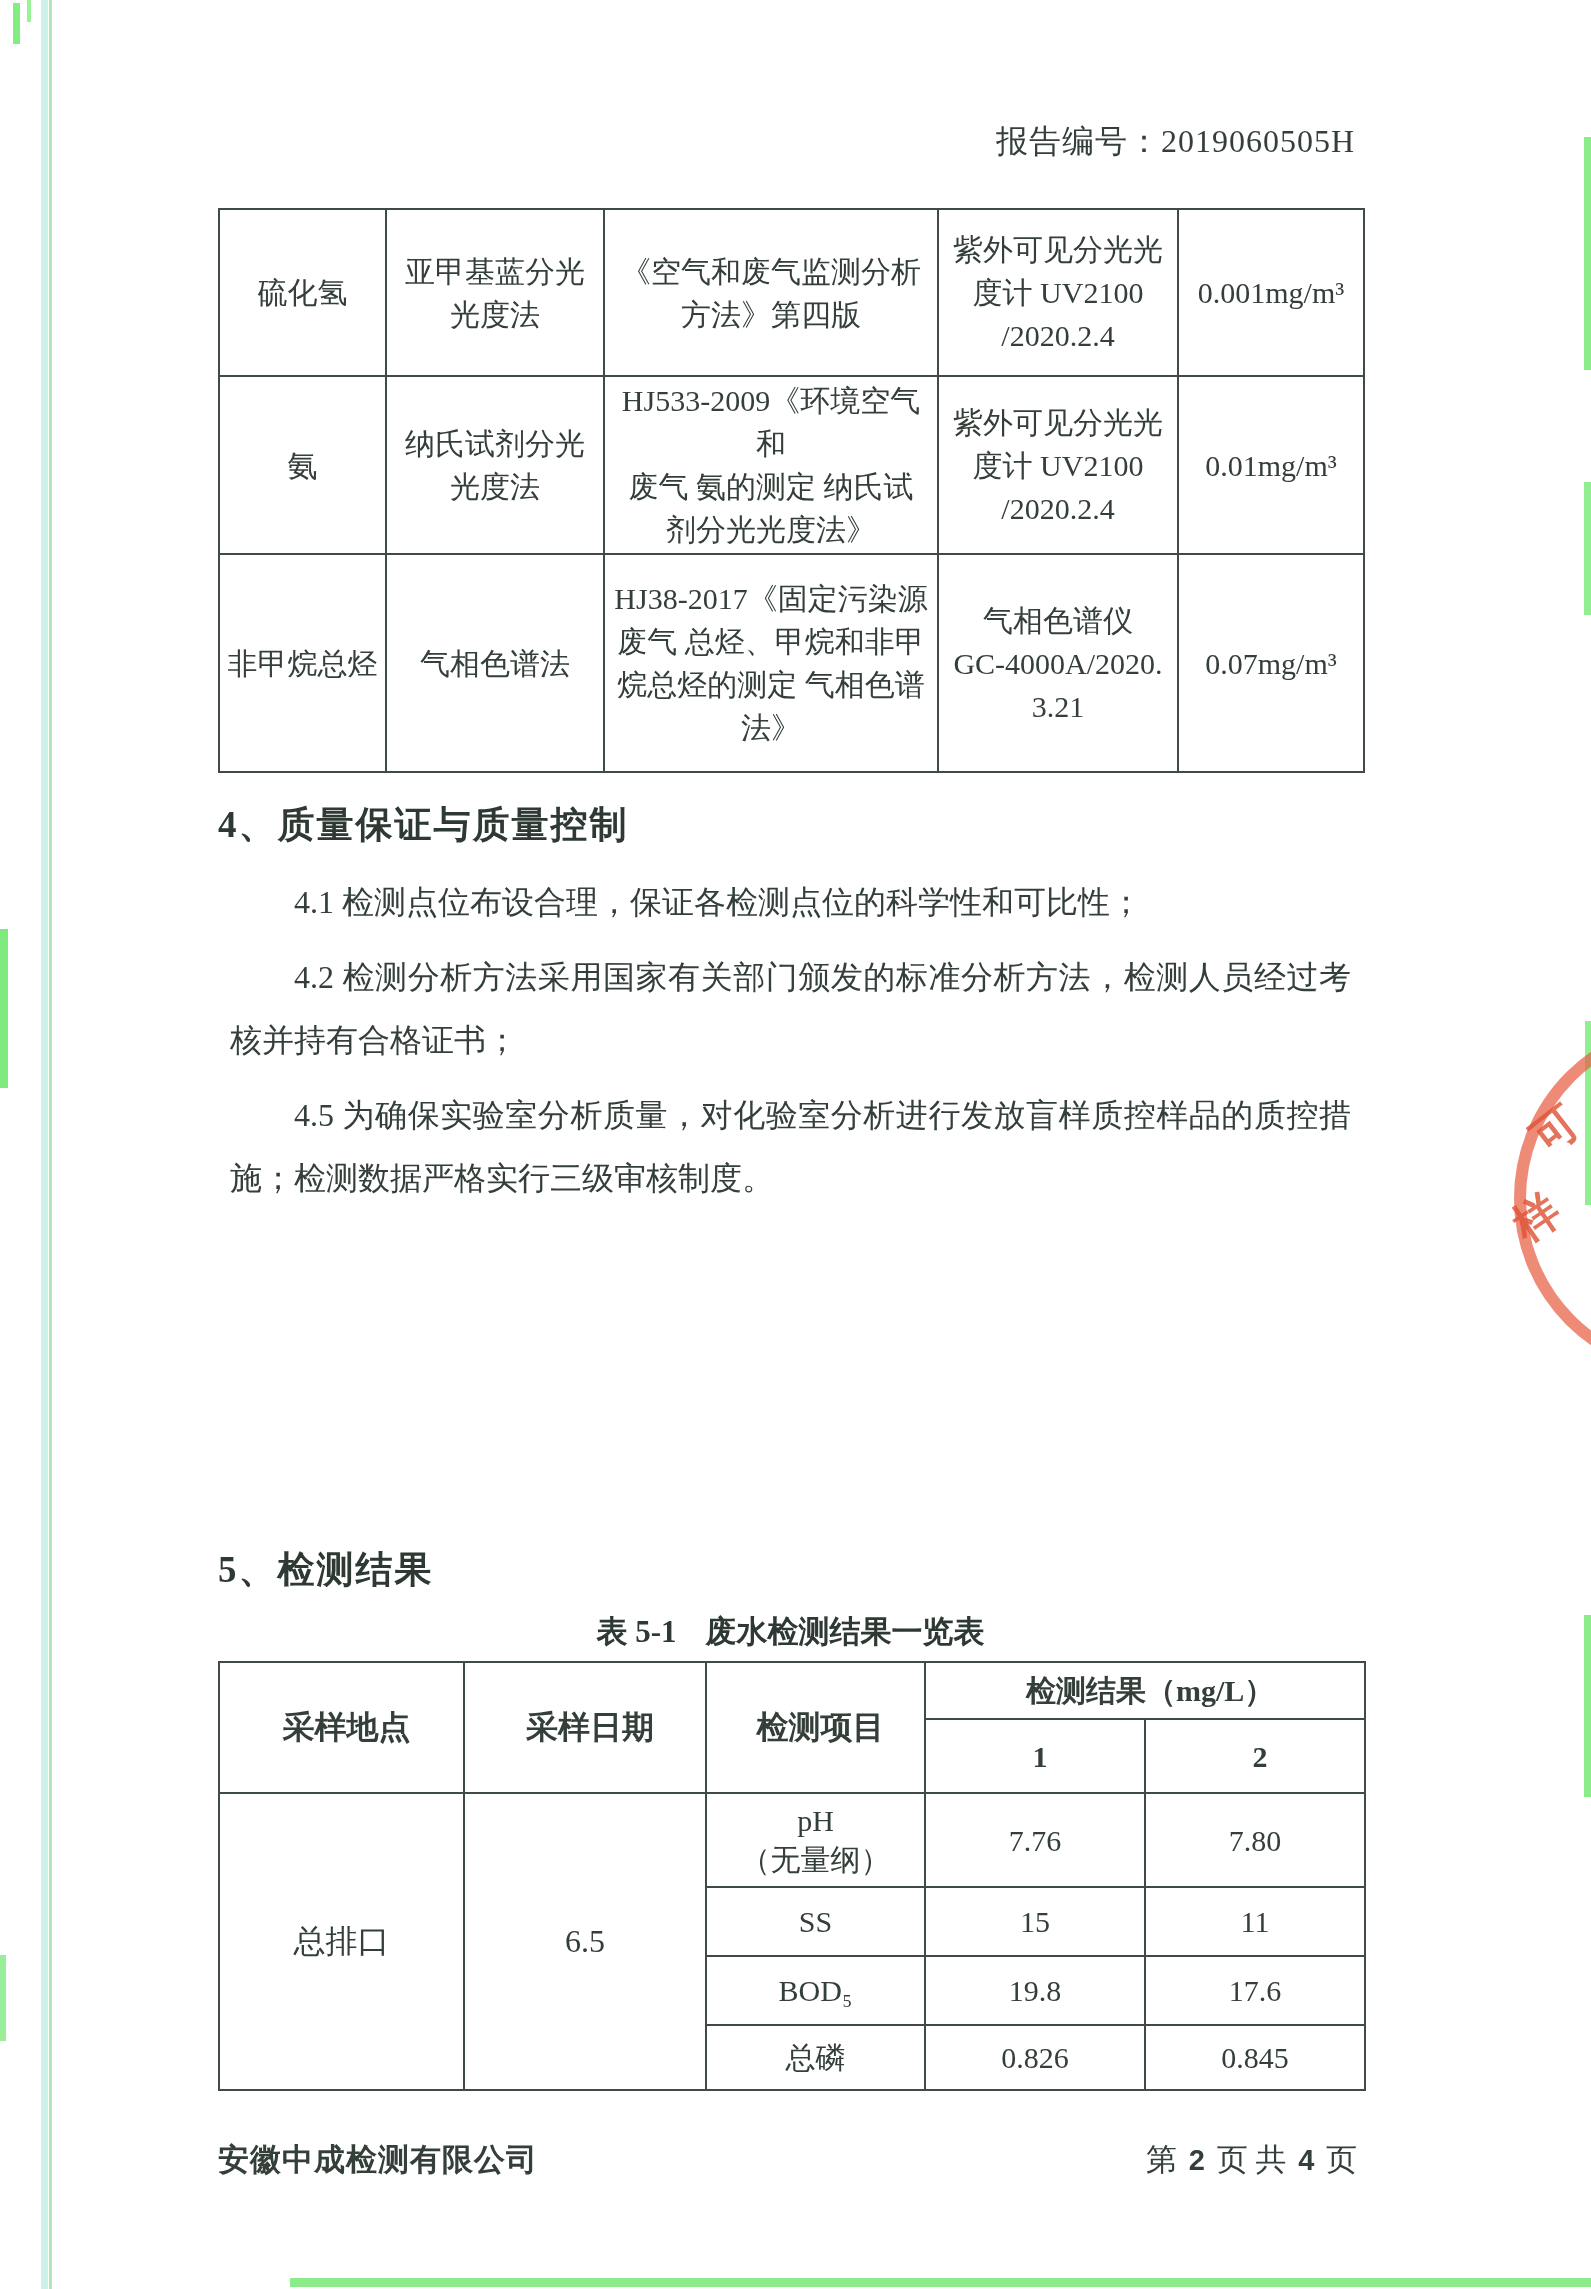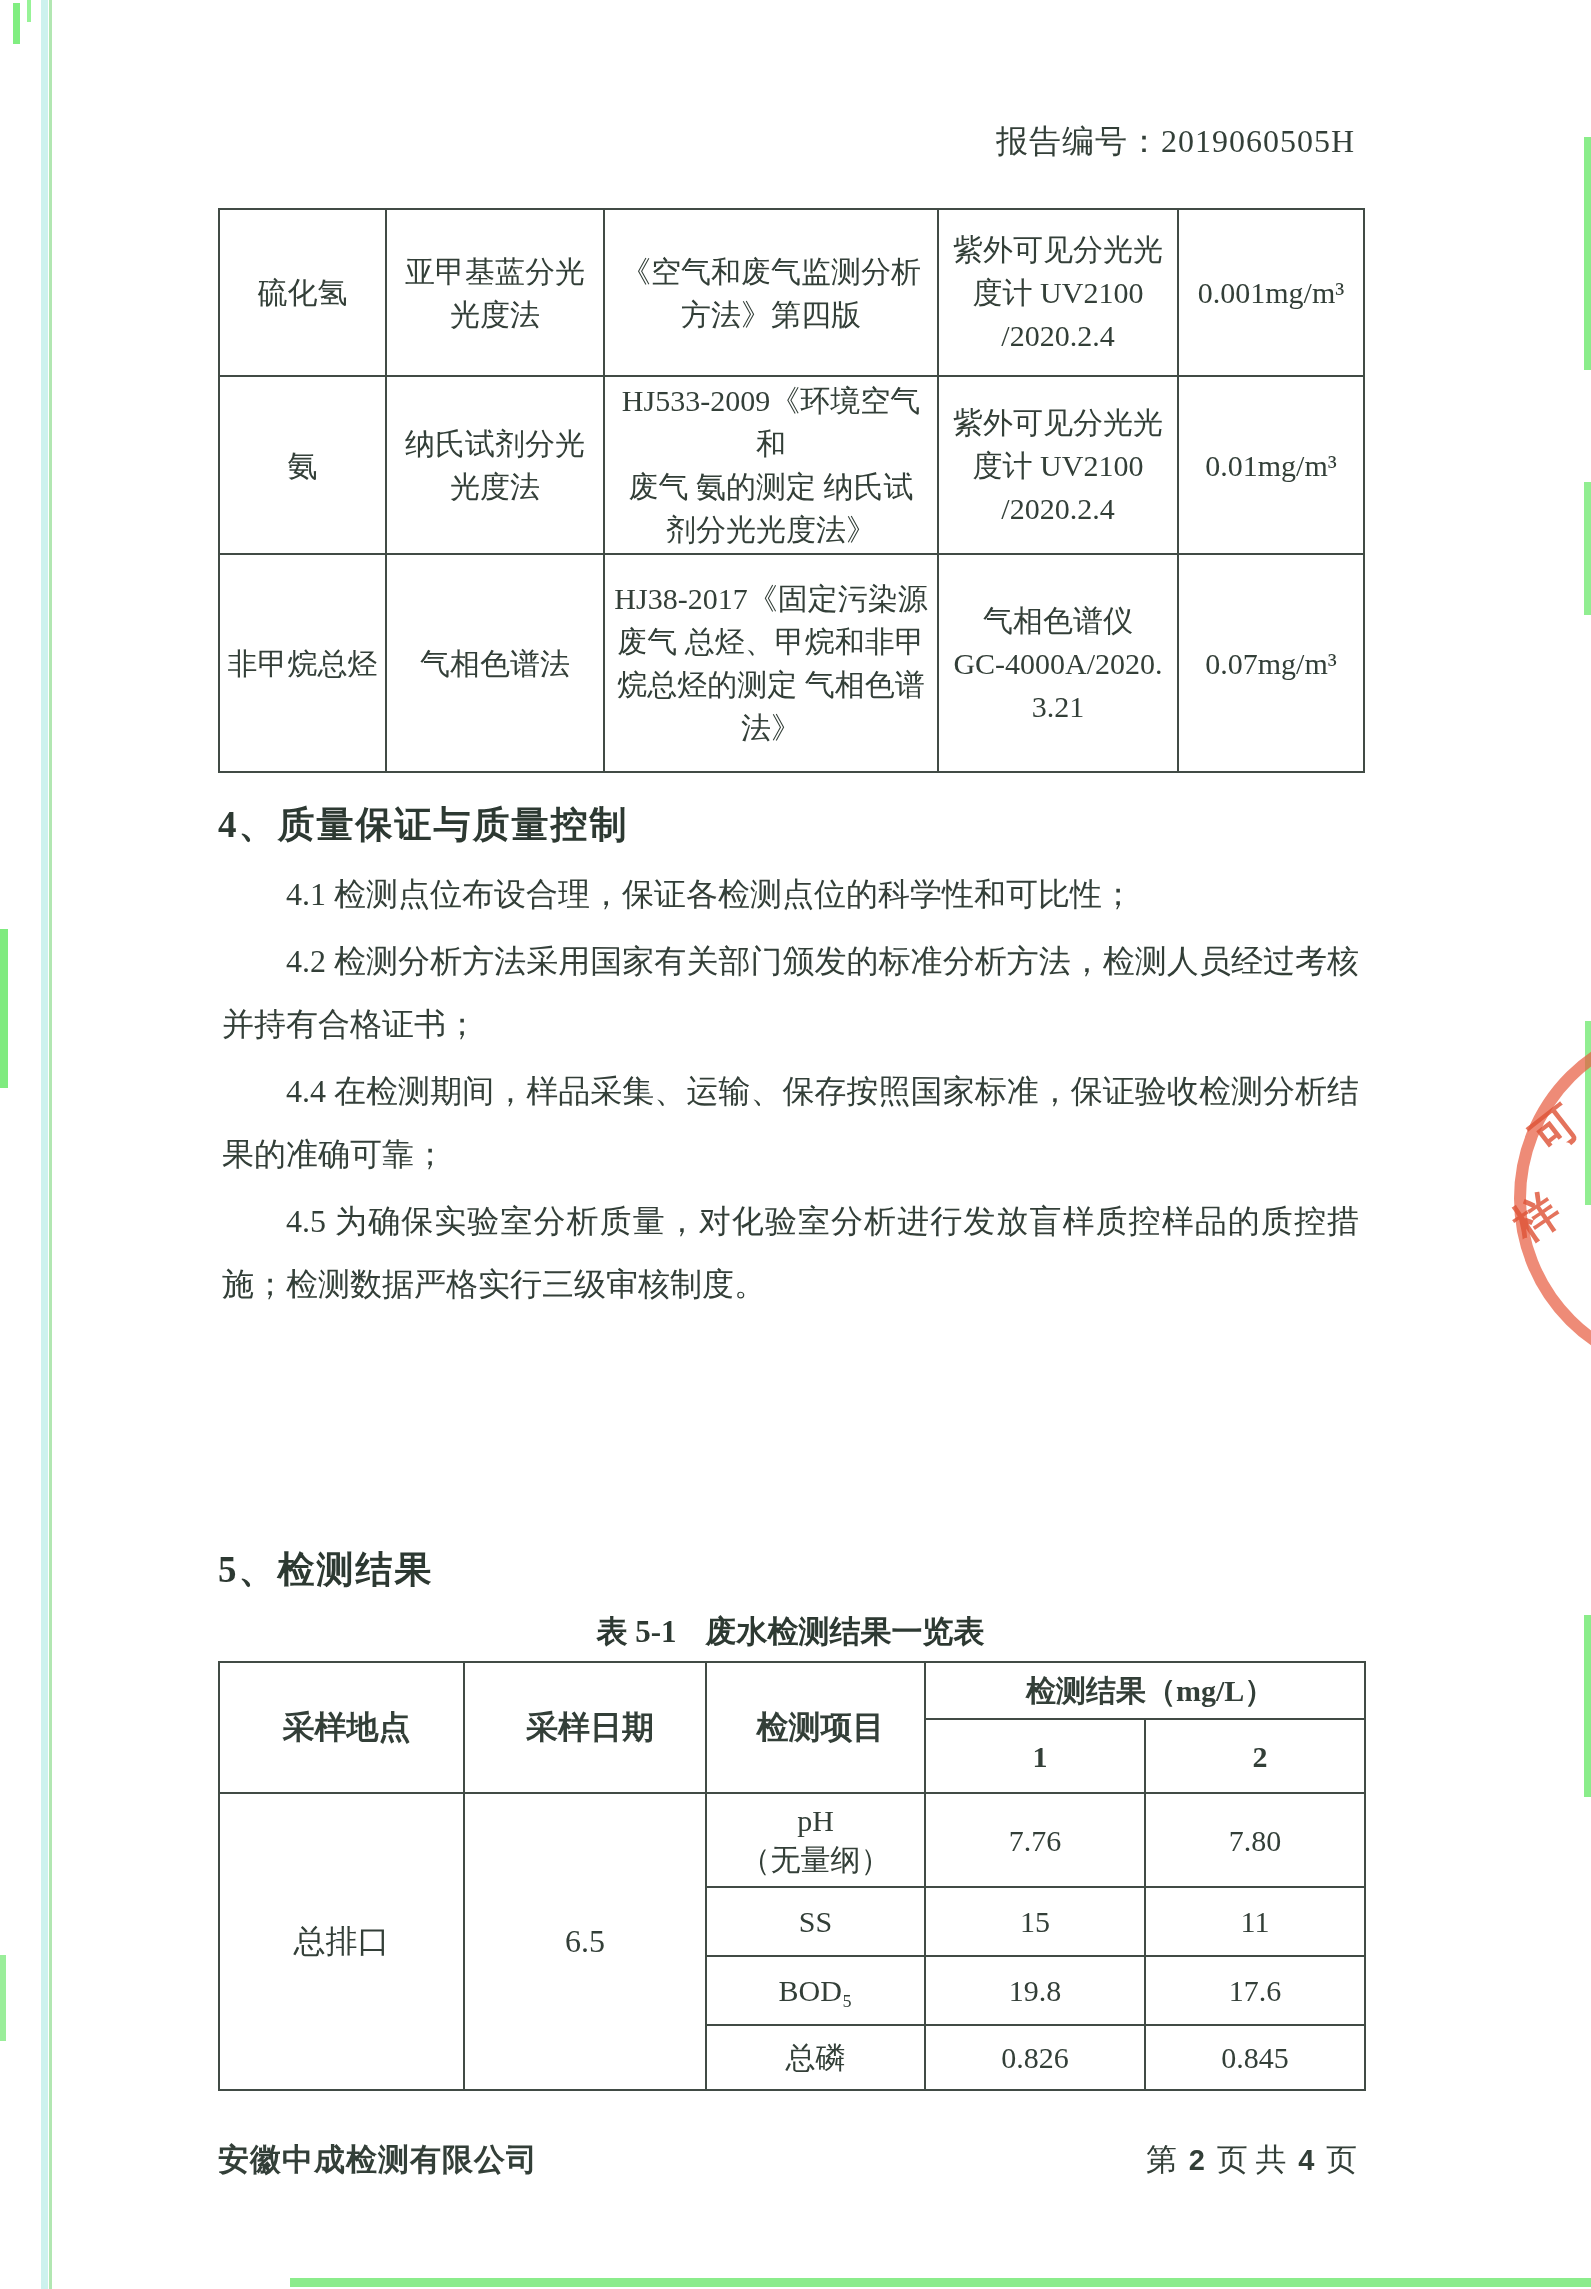--- a/index.html
+++ b/index.html
@@ -30,21 +30,21 @@
   .t1{top:208px;width:1145px;border-bottom:2.9px solid #3a443e;}
   .t2{top:1661px;width:1145px;}
   .t2 td{line-height:39px;}
   .t2 .hdr{font-weight:bold;padding-left:16px;}
   .t2 .big{font-size:32px;}
   
   .h4,.h5{position:absolute;left:218px;font-size:37px;font-weight:bold;color:#2d3932;letter-spacing:2px;text-align:right;}
   .h4{top:800px;}
   .h5{top:1545px;}
   .paras{position:absolute;left:218px;top:859px;width:1145px;font-size:32px;line-height:63px;text-align:justify;}
-  .paras p{margin:4px;text-indent:2em;}
+  .paras p{margin:12px;text-indent:2em;}
   .caption{position:absolute;left:218px;top:1611px;width:1145px;text-align:center;font-size:31px;font-weight:bold;color:#2d3932;}
   .caption .cap-no{margin-right:29px;}
   
   .footer{position:absolute;left:218px;top:2139px;width:1145px;display:flex;justify-content:space-between;align-items:baseline;font-size:31px;}
   .footer .company{font-weight:600;letter-spacing:1px;}
   .pageinfo span{margin:0 5.9px;}
   .pageinfo .num{font-weight:bold;font-family:"Liberation Sans",sans-serif;font-size:29px;}
   
   .stamp{position:absolute;right:0;top:1010px;width:98px;height:353px;overflow:hidden;filter:blur(0.4px);}
   .stamp-ring{position:absolute;left:19.6px;top:9.8px;width:333px;height:333px;border:12.7px solid rgba(231,94,66,.72);border-radius:50%;}
@@ -117,21 +117,20 @@
 3.21</td>
       <td>0.07mg/m³</td>
     </tr>
   </tbody>
     </table>
 
   <div class="h4">4、质量保证与质量控制</div>
   <div class="paras">
     <p>4.1 检测点位布设合理，保证各检测点位的科学性和可比性；</p>
     <p>4.2 检测分析方法采用国家有关部门颁发的标准分析方法，检测人员经过考核并持有合格证书；</p>
-    <p>4.4 在检测期间，样品采集、运输、保存按照国家标准，保证验收检测分析结果的准确可靠；</p>
     <p>4.5 为确保实验室分析质量，对化验室分析进行发放盲样质控样品的质控措施；检测数据严格实行三级审核制度。</p>
   </div>
 
   <div class="h5">5、检测结果</div>
   <div class="caption">
     <span class="cap-no">表 5-1</span><span>废水检测结果一览表</span>
   </div>
 
   <table class="t2">
     <colgroup>

